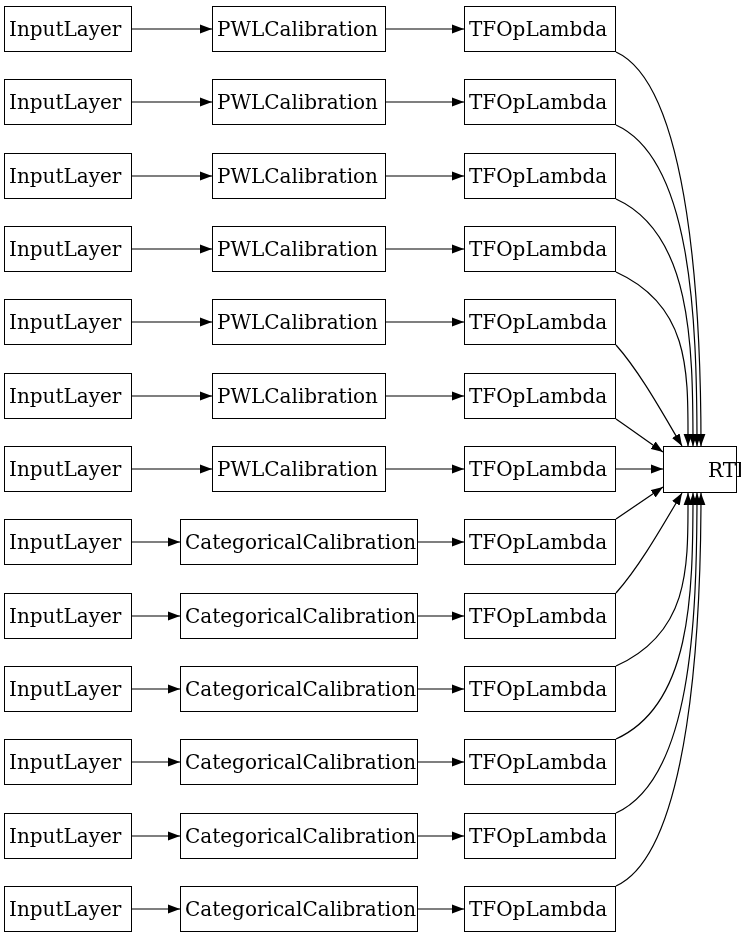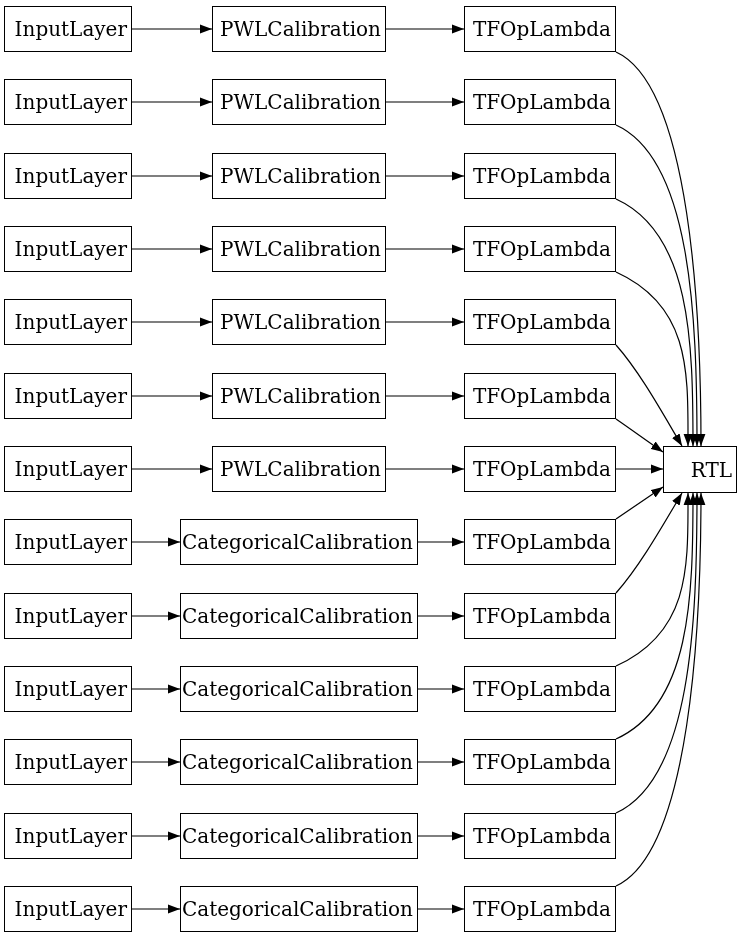--- a/index.html
+++ b/index.html
@@ -22,21 +22,21 @@
     width: 741px;
     height: 940px;
   }
   .node {
     position: absolute;
     box-sizing: border-box;
     border: 1.4px solid #000000;
     background: #ffffff;
     display: flex;
     align-items: center;
-    justify-content: flex-end;
+    justify-content: flex-start;
     font-size: 20px;
     color: #000000;
     white-space: nowrap;
     line-height: 1;
   }
   .node .label {
     display: block;
     padding: 0 4px;
   }
 </style>

